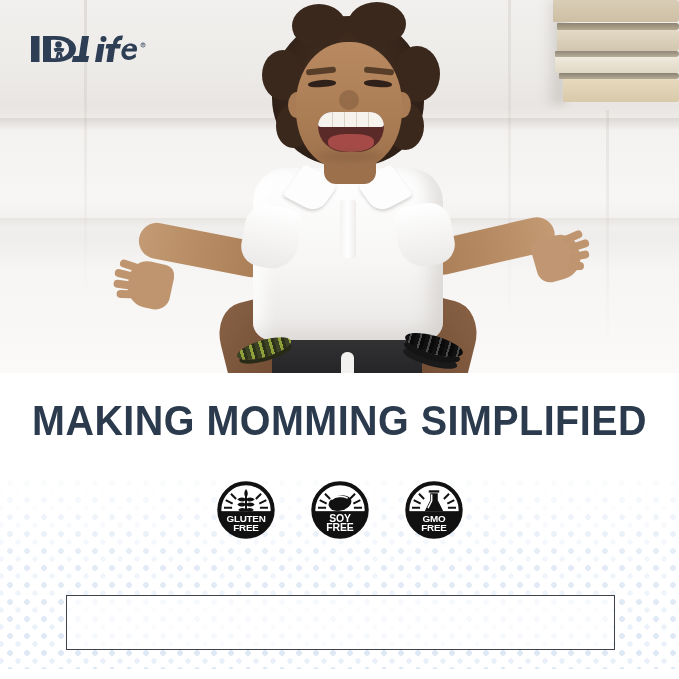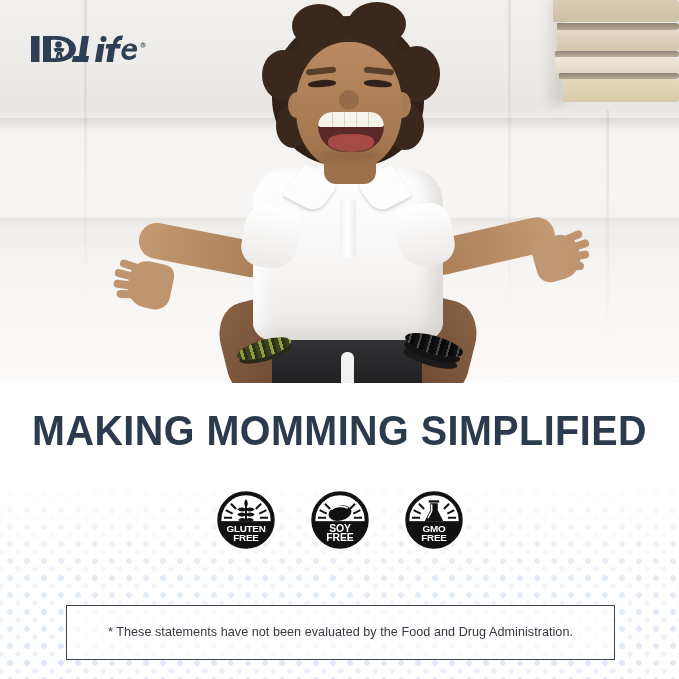--- a/index.html
+++ b/index.html
@@ -345,21 +345,21 @@
     left: 30px;
     top: 33px;
     width: 118px;
     height: 34px;
   }
 
   
   .lower {
     position: absolute;
     left: 0;
-    top: 383px;
+    top: 373px;
     width: 679px;
     height: 296px;
     background: #ffffff;
   }
   
   .dots {
     position: absolute;
     inset: 0;
     background-image:
       radial-gradient(circle at 4px 4px, rgba(196,214,236,0.55) 2.6px, rgba(255,255,255,0) 3.1px);
@@ -646,18 +646,18 @@
           </g>
           <text x="50" y="70" text-anchor="middle" fill="#ffffff" font-family="Liberation Sans, sans-serif" font-size="17" font-weight="bold" letter-spacing="-0.4">GMO</text>
           <text x="50" y="87" text-anchor="middle" fill="#ffffff" font-family="Liberation Sans, sans-serif" font-size="17" font-weight="bold" letter-spacing="-0.4">FREE</text>
         </svg>
       </div>
 
     </div>
 
     <div class="disclaimer">
       <p>
-        <span>* These statements have not been evaluated by the Food and Drug Administration.</span><br>
+        <br>
       </p>
     </div>
   </div>
 
 </div>
 
 </body></html>

